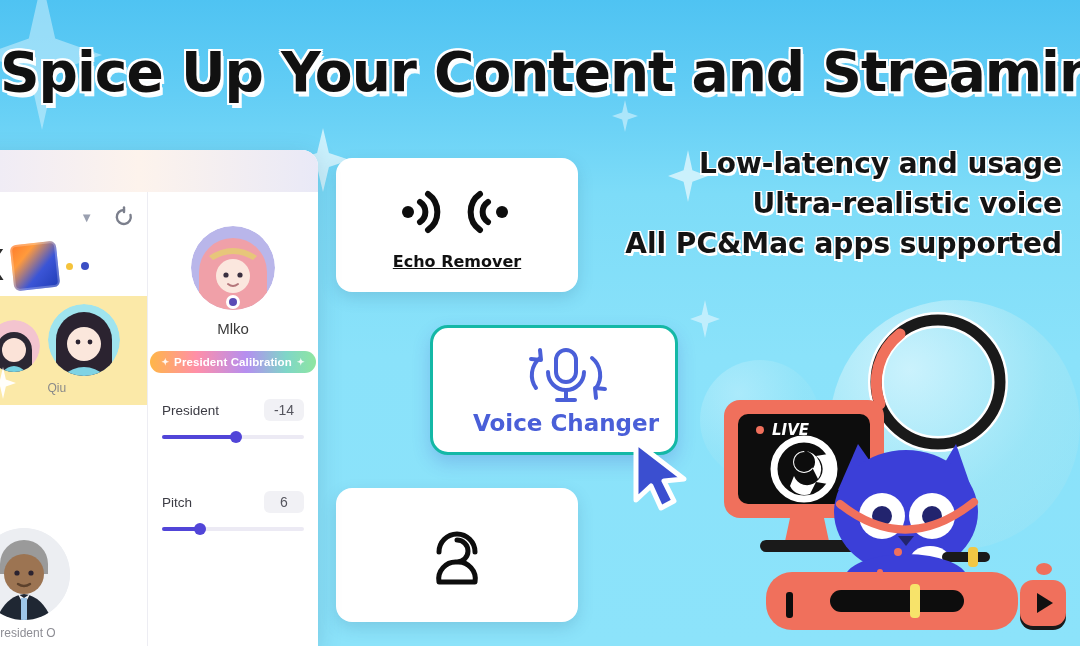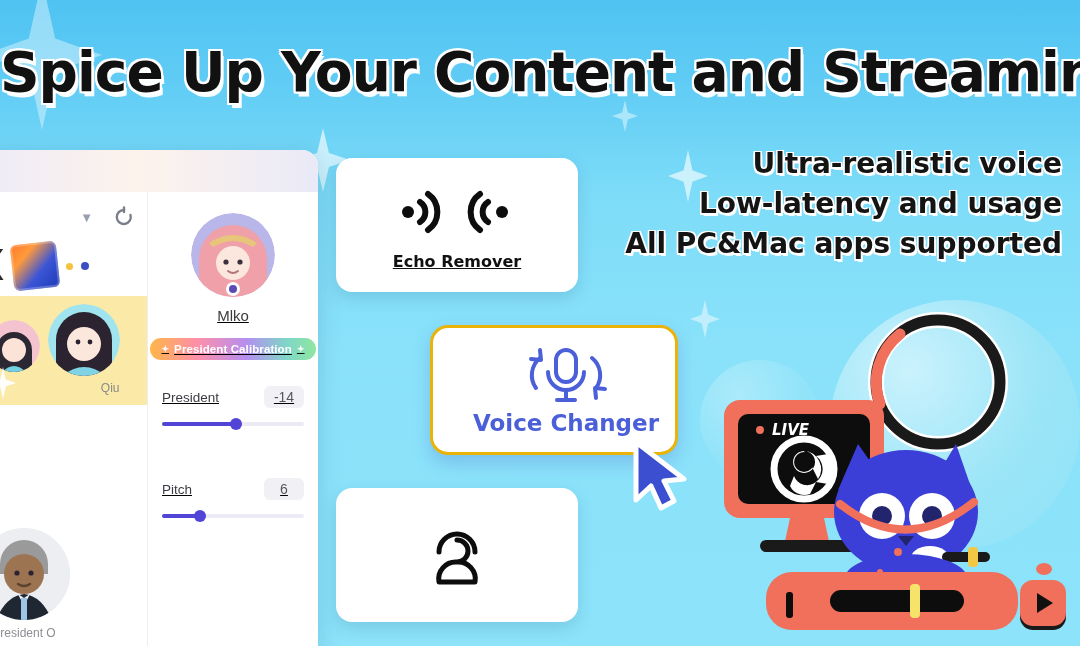--- a/index.html
+++ b/index.html
@@ -55,21 +55,21 @@
     display:flex; flex-direction:column; align-items:center; justify-content:center;
     box-shadow:0 6px 16px rgba(40,90,130,.18);
   }
   .card-label { font-family:"DejaVu Sans", sans-serif; font-weight:bold; color:#111; }
   .card-echo { left:336px; top:158px; width:242px; height:134px; }
   .card-echo .card-label { font-size:16px; margin-top:8px;text-decoration:underline; }
   .card-noise { left:336px; top:488px; width:242px; height:134px; }
   .card-noise .card-label { font-size:22px; margin-top:6px; }
   .card-voice {
     left:430px; top:325px; width:248px; height:130px;
-    border:3px solid #eab308; border-radius:18px;
+    border:3px solid #14b8a6; border-radius:18px;
     box-shadow:0 8px 18px rgba(60,70,190,.22);
     padding-left:24px;
   }
   .card-voice .card-label { font-size:23px; color:#4a5fd8; margin-top:4px; }
   .icon-wrap { display:flex; align-items:center; justify-content:center; }
 
   
   .cursor { position:absolute; left:630px; top:438px; width:70px; height:78px; z-index:30; }
 
   
@@ -93,21 +93,21 @@
   .x-mark { font-size:42px; font-weight:bold; color:#2c2c2c; line-height:1;
             font-family:"DejaVu Sans", sans-serif; }
   .cube { width:46px; height:46px; border-radius:6px;
     background:linear-gradient(135deg,#ff7a29 0%,#ff9a3c 28%,#3b55d6 62%,#1f3bb5 100%);
     box-shadow:inset 0 0 0 2px rgba(255,255,255,.25); transform:rotate(-6deg); }
   .dot-y { width:7px; height:7px; border-radius:50%; background:#f5c33b; }
   .dot-b { width:8px; height:8px; border-radius:50%; background:#3b4fc4; }
 
   .char-card { margin:4px 0 0 0; background:#fbe9a8; padding:8px 4px 10px 4px;
                display:flex; gap:8px; align-items:flex-end; justify-content:center; position:relative; }
-  .char { display:flex; flex-direction:column; align-items:flex-end; }
+  .char { display:flex; flex-direction:column; align-items:flex-start; }
   .char-av { width:72px; height:72px; border-radius:50%; overflow:hidden; }
   .char-name { font-size:12px; color:#8a8a8a; margin-top:5px; }
   .char-small { width:52px; height:52px; border-radius:50%; overflow:hidden; margin-bottom:18px; }
 
   .pres { position:absolute; left:18px; bottom:6px; display:flex; flex-direction:column; align-items:center; }
   .pres-av { width:92px; height:92px; border-radius:50%; overflow:hidden; background:#eceef2; }
   .pres-name { font-size:12px; color:#8d8d94; margin-top:6px; }
 
   .sel-av { width:84px; height:84px; border-radius:50%; overflow:hidden; margin:0 auto; }
   .sel-name { text-align:center; font-size:15px; color:#3a3a3a; margin-top:10px; }
@@ -148,22 +148,22 @@
   <div class="sparkle spark-c"></div>
   <div class="sparkle spark-d"></div>
   <div class="sparkle spark-e"></div>
   <div class="bubble bubble-1"></div>
   <div class="bubble bubble-2"></div>
 </div>
 
 <div class="headline">Spice Up Your Content and Streaming</div>
 
 <div class="bullets">
+  <div class="bullet">Low-latency and usage</div>
   <div class="bullet">Ultra-realistic voice</div>
-  <div class="bullet">Low-latency and usage</div>
   <div class="bullet">All PC&amp;Mac apps supported</div>
 </div>
 
 <div class="card card-echo">
   <div class="icon-wrap">
     <svg width="118" height="64" viewBox="0 0 118 64">
       <g fill="none" stroke="#0d0d0d" stroke-width="6" stroke-linecap="round">
         <path d="M30 14 A22 22 0 0 1 30 50"></path>
         <path d="M22 22 A12 12 0 0 1 22 42"></path>
         <path d="M82 14 A22 22 0 0 0 82 50"></path>
@@ -276,21 +276,21 @@
             <path d="M18 92 Q28 68 46 66 Q64 68 74 92 Z" fill="#1f2733"></path>
             <path d="M40 66 L46 78 L52 66 L46 70 Z" fill="#f3f5f8"></path>
             <rect x="43" y="70" width="6" height="22" fill="#9ec6e8"></rect>
           </svg>
         </div>
         <div class="pres-name">President O</div>
       </div>
     </div>
 
     <div class="app-right">
-      <div style="padding-top:21px;text-decoration:underline;">
+      <div style="padding-top:34px;">
         <div class="sel-av">
           <svg width="84" height="84" viewBox="0 0 84 84">
             <circle cx="42" cy="42" r="42" fill="#b9b6ea"></circle>
             <path d="M8 46 A34 34 0 0 1 76 46 L76 84 L8 84 Z" fill="#f0a0a8"></path>
             <path d="M18 30 Q42 14 66 30 L62 34 Q42 22 22 34 Z" fill="#e7c67a"></path>
             <circle cx="42" cy="50" r="17" fill="#fbe7de"></circle>
             <circle cx="35" cy="49" r="2.6" fill="#3a3040"></circle>
             <circle cx="49" cy="49" r="2.6" fill="#3a3040"></circle>
             <path d="M37 58 Q42 62 47 58" fill="none" stroke="#b4767a" stroke-width="2" stroke-linecap="round"></path>
             <circle cx="42" cy="76" r="7" fill="#fff"></circle>

